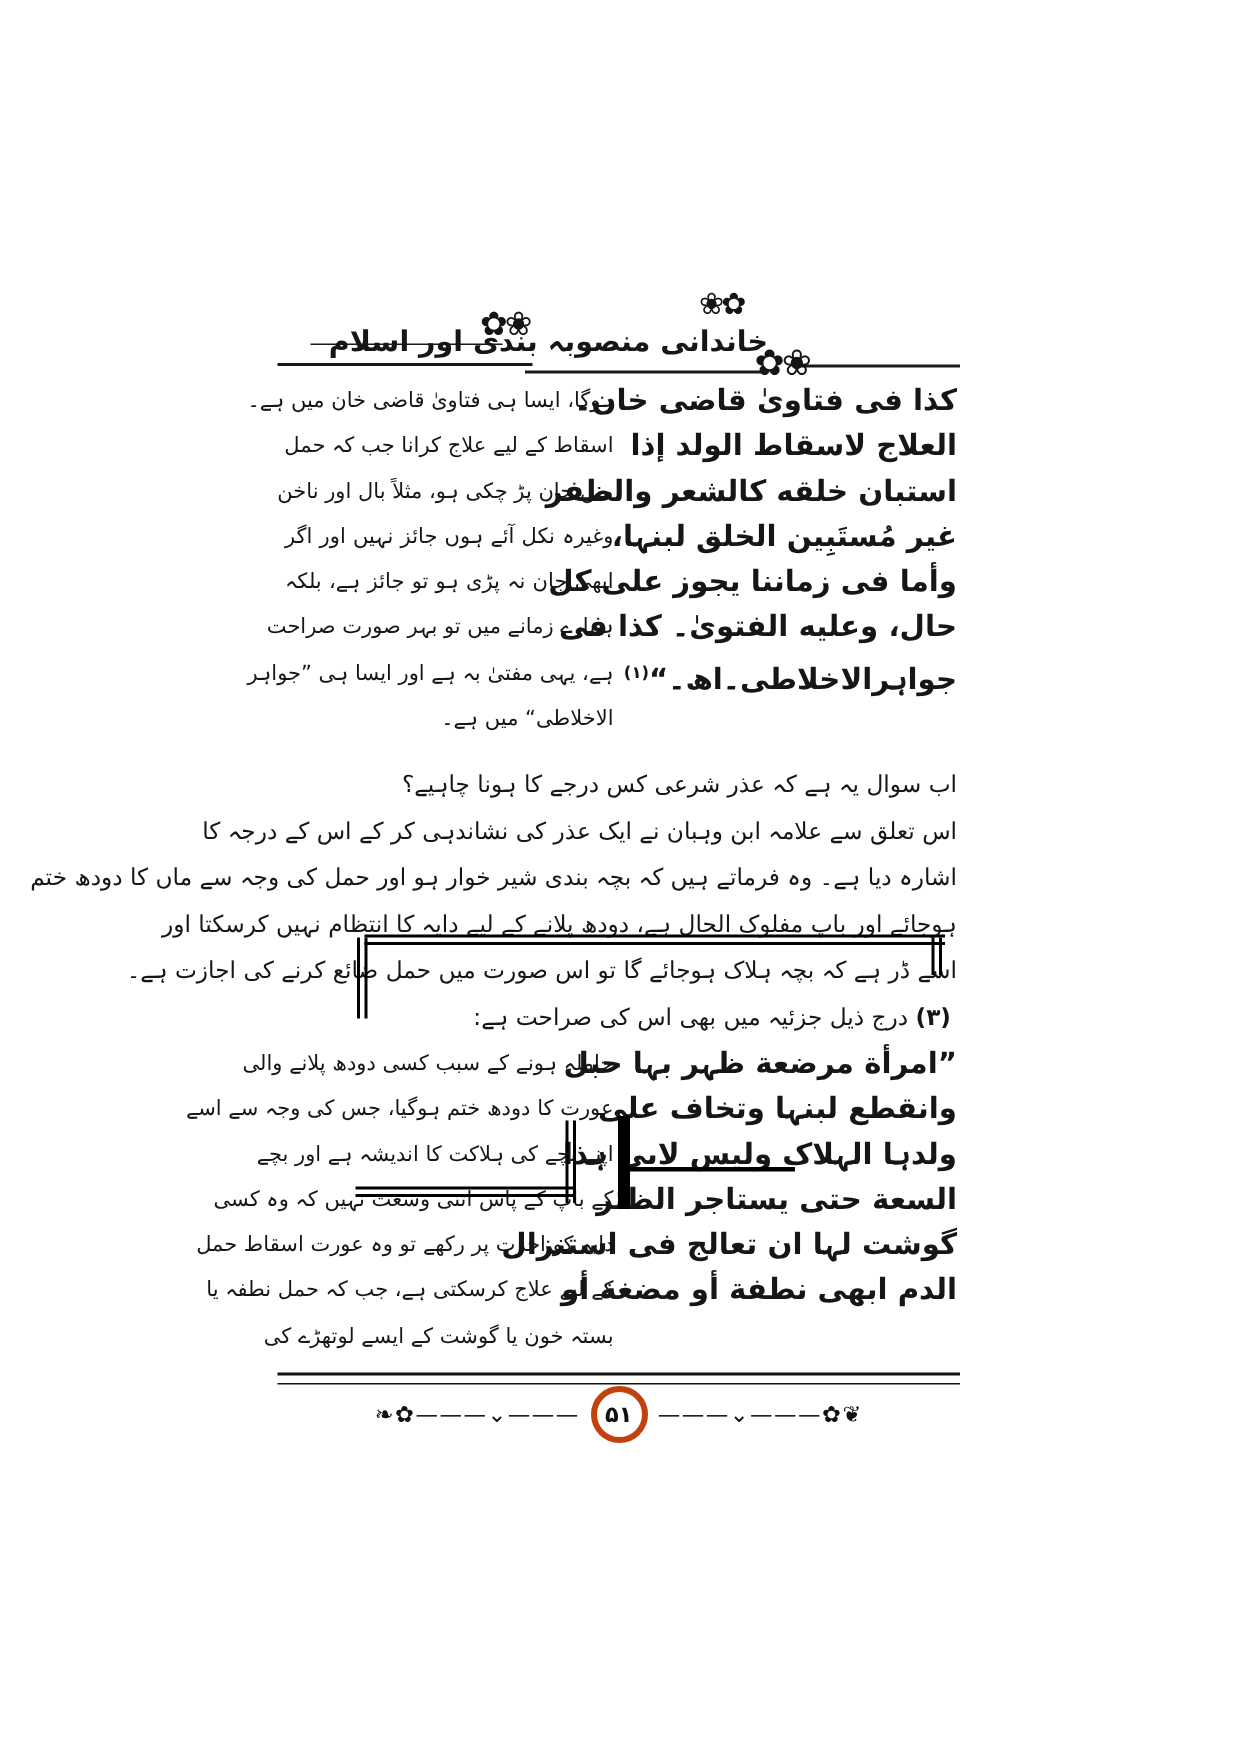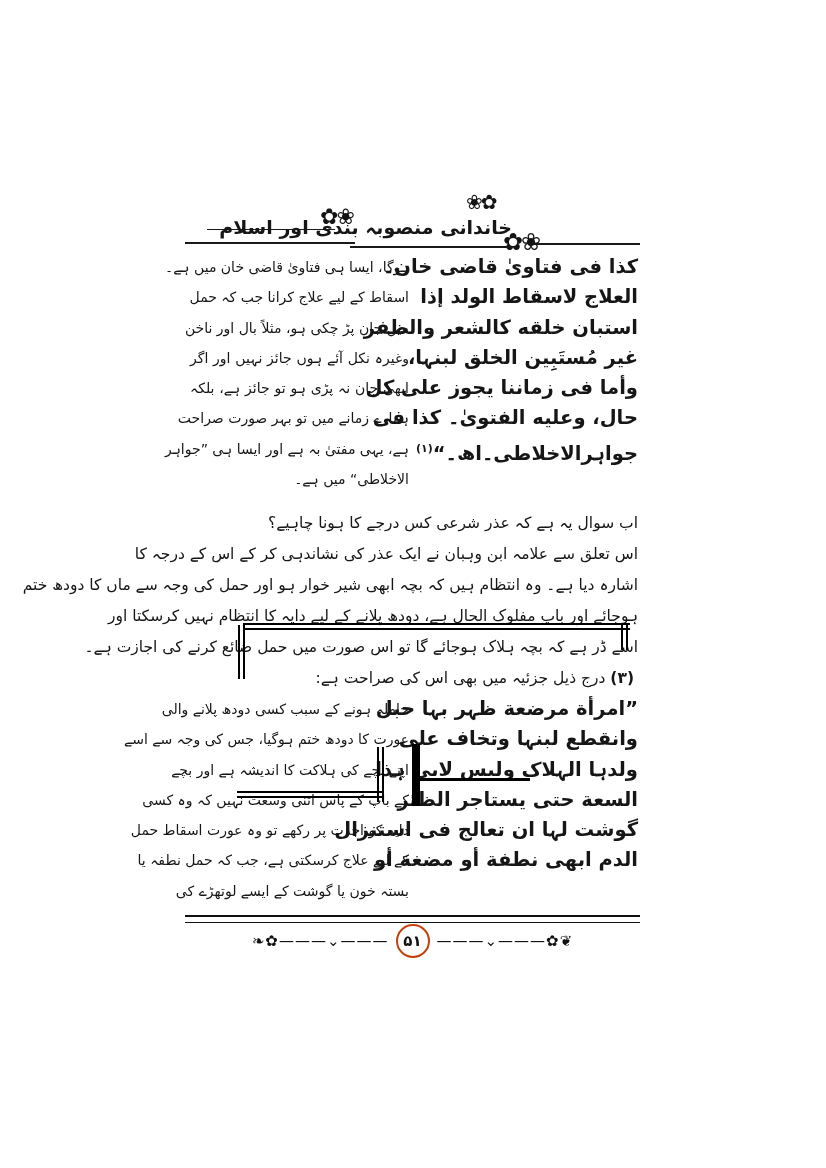--- a/index.html
+++ b/index.html
@@ -65,21 +65,21 @@
   .a-s2-underline{left:417px;top:778px;width:113px;height:3px;}
   
   .f-rule{position:absolute;left:185px;top:915px;width:455px;height:5px;
     border-top:2px solid #111;border-bottom:1.5px solid #111;}
   .f-orn{position:absolute;left:185px;top:924px;width:455px;
     display:flex;align-items:center;justify-content:center;gap:7px;
     font-size:15px;color:#111;}
   .f-swirl{letter-spacing:1px;white-space:nowrap;}
   .page-num{
     display:inline-block;width:30px;height:30px;line-height:30px;
-    border:2px solid #c2410c;border-radius:50%;
+    border:4px solid #c2410c;border-radius:50%;
     text-align:center;font-size:15px;font-weight:bold;
   }
 </style>
 </head>
 <body>
 
 <div class="page">
 
   <div class="h-line l1"></div>
   <div class="h-line l2"></div>
@@ -107,21 +107,21 @@
       <div class="line">ابھی جان نہ پڑی ہو تو جائز ہے، بلکہ</div>
       <div class="line">ہمارے زمانے میں تو بہر صورت صراحت</div>
       <div class="line">ہے، یہی مفتیٰ بہ ہے اور ایسا ہی ”جواہر</div>
       <div class="line short">الاخلاطی“ میں ہے۔</div>
     </div>
   </div>
 
   <div class="paragraph">
     <div class="pline endline">اب سوال یہ ہے کہ عذر شرعی کس درجے کا ہونا چاہیے؟</div>
     <div class="pline">اس تعلق سے علامہ ابن وہبان نے ایک عذر کی نشاندہی کر کے اس کے درجہ کا</div>
-    <div class="pline">اشارہ دیا ہے۔ وہ انتظام ہیں کہ بچہ ابھی شیر خوار ہو اور حمل کی وجہ سے ماں کا دودھ ختم</div>
+    <div class="pline">اشارہ دیا ہے۔ وہ فرماتے ہیں کہ بچہ بندی شیر خوار ہو اور حمل کی وجہ سے ماں کا دودھ ختم</div>
     <div class="pline">ہوجائے اور باپ مفلوک الحال ہے، دودھ پلانے کے لیے دایہ کا انتظام نہیں کرسکتا اور</div>
     <div class="pline">اسے ڈر ہے کہ بچہ ہلاک ہوجائے گا تو اس صورت میں حمل ضائع کرنے کی اجازت ہے۔</div>
     <div class="pline numbered"><span class="marker">(۳)</span> <span>درج ذیل جزئیہ میں بھی اس کی صراحت ہے:</span></div>
   </div>
 
   <div class="cols sec2">
     <div class="col-arabic">
       <div class="line">”امرأة مرضعة ظہر بہا حبل</div>
       <div class="line">وانقطع لبنہا وتخاف على</div>
       <div class="line">ولدہا الہلاک وليس لابى ہذا</div>

